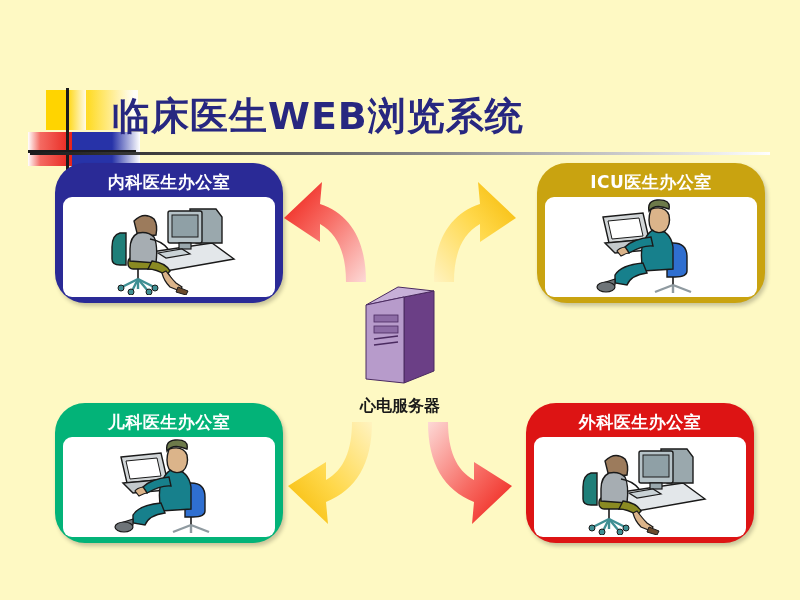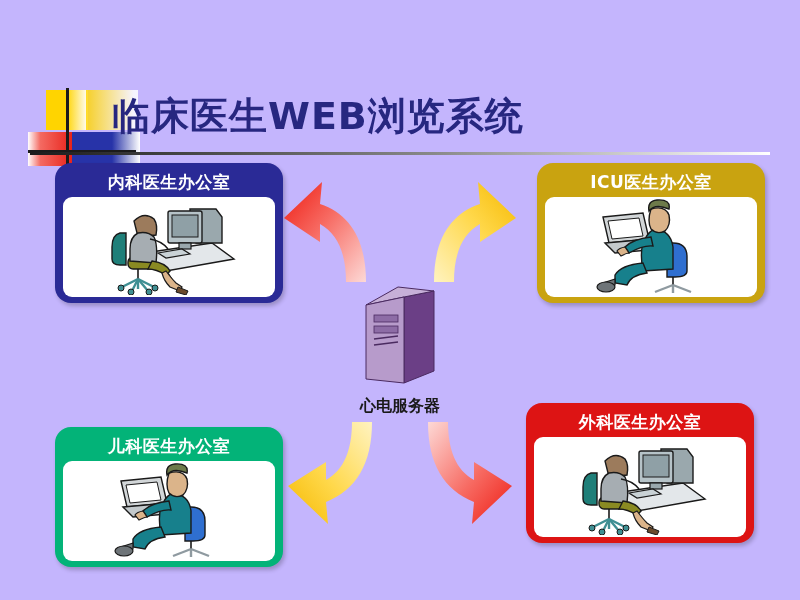--- a/index.html
+++ b/index.html
@@ -8,21 +8,21 @@
     padding: 0;
     background: #ffffff;
   }
   body {
     font-family: "DejaVu Sans", "Liberation Sans", sans-serif;
   }
   #slide {
     position: relative;
     width: 800px;
     height: 600px;
-    background: #c4b5fd;
+    background: #fef9c3;
     overflow: hidden;
   }
 
   
   #title-decoration {
     position: absolute;
     left: 28px;
     top: 88px;
     width: 110px;
     height: 82px;
@@ -85,21 +85,21 @@
     width: 740px;
     height: 3px;
     background: linear-gradient(90deg, #1b1b1b 0%, #8a8a8a 55%, #ffffff 100%);
   }
 
   
   .office-card {
     position: absolute;
     width: 228px;
     height: 140px;
-    border-radius: 16px;
+    border-radius: 30px;
     box-sizing: border-box;
     padding: 4px;
     box-shadow: 2px 3px 4px rgba(0,0,0,.22);
   }
   .office-label {
     height: 30px;
     line-height: 30px;
     text-align: center;
     color: #ffffff;
     font-size: 17px;
@@ -116,21 +116,21 @@
   }
   .office-art {
     position: absolute;
     left: 50%;
     top: 50%;
     transform: translate(-50%, -50%);
   }
 
   #card-internal { left: 55px;  top: 163px; background: #2a2a96; }
   #card-icu      { left: 537px; top: 163px; background: #c9a310; }
-  #card-pedia    { left: 55px;  top: 403px; background: #03b378; margin-top: 24px; }
+  #card-pedia    { left: 55px;  top: 403px; background: #03b378; }
   #card-surgery  { left: 526px; top: 403px; background: #dd1414; }
 
   
   #server {
     position: absolute;
     left: 362px;
     top: 283px;
     width: 76px;
     height: 110px;
   }

